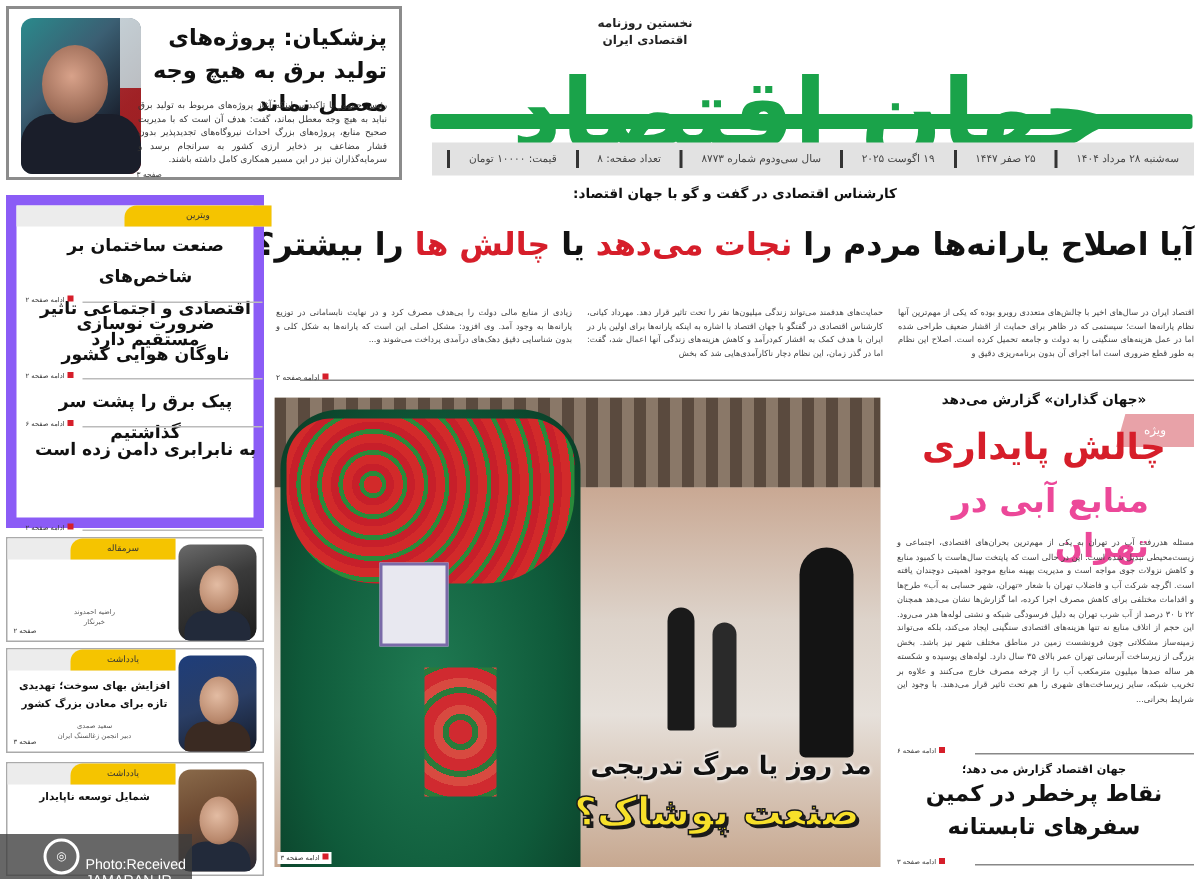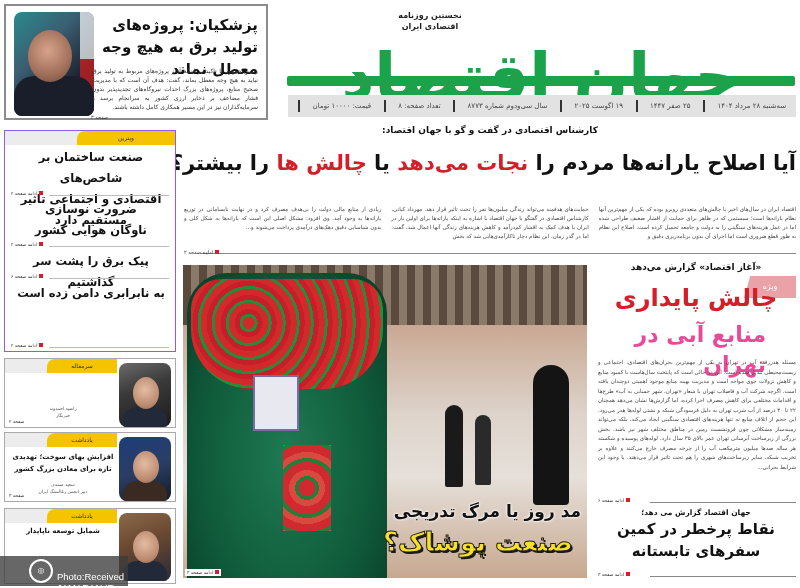--- a/index.html
+++ b/index.html
@@ -43,21 +43,21 @@
   
   .kicker { position: absolute; left: 190px; top: 125px; width: 600px; text-align: center; font-size: 9px; font-weight: bold; color: #111; }
   .headline { position: absolute; left: 184px; top: 141px; width: 612px; text-align: center; font-size: 21px; font-weight: bold; line-height: 44px; color: #111; white-space: nowrap; letter-spacing: -0.5px; }
   .headline .red { color: #d61e2a; }
   .lead-cols { position: absolute; left: 184px; top: 205px; width: 612px; height: 46px; display: flex; flex-direction: row; gap: 10px; }
   .lead-col { flex: 1; font-size: 5.5px; line-height: 9px; color: #444; text-align: justify; }
   .lead-rule { position: absolute; left: 200px; top: 253px; width: 596px; height: 1px; background: #888; }
   .lead-more { position: absolute; left: 184px; top: 249px; font-size: 5px; color: #333; }
 
   
-  .vitrine { position: absolute; left: 4px; top: 130px; width: 172px; height: 222px; border: 1px solid #8b5cf6; background: #fff; }
+  .vitrine { position: absolute; left: 4px; top: 130px; width: 172px; height: 222px; border: 7px solid #8b5cf6; background: #fff; }
   .vitrine-tab { position: absolute; left: 0; top: 0; width: 170px; height: 14px; background: #ececec; }
   .vitrine-tab .yellow { position: absolute; right: 0; top: 0; width: 98px; height: 14px; background: #f5c400; border-radius: 8px 0 0 0; font-size: 6px; text-align: center; line-height: 14px; color: #333; }
   .vitrine-item { position: absolute; left: 6px; width: 160px; text-align: center; font-size: 11.5px; font-weight: bold; line-height: 21px; color: #111; }
   .vitrine-sep { position: absolute; left: 44px; width: 120px; height: 1px; background: #bbb; }
   .vitrine-more { position: absolute; left: 6px; font-size: 4.5px; color: #333; }
   .red-sq { display: inline-block; width: 4px; height: 4px; background: #d61e2a; margin-left: 2px; }
 
   
   .card { position: absolute; left: 4px; width: 172px; border: 1px solid #aaa; background: #fff; }
   .card-tab { position: absolute; left: 0; top: 0; width: 112px; height: 14px; background: #ececec; }
@@ -236,21 +236,21 @@
   <div class="person3"></div>
   <div class="coat"></div>
   <div class="collar"></div>
   <div class="badge"></div>
   <div class="pocket"></div>
   <div class="feature-line1">مد روز یا مرگ تدریجی</div>
   <div class="feature-line2">صنعت پوشاک؟</div>
   <div class="feature-more"><span class="red-sq"></span><span>ادامه صفحه ۳</span></div>
 </div>
 
-<div class="right-kicker">«آغاز اقتصاد» گزارش می‌دهد</div>
+<div class="right-kicker">«جهان گذاران» گزارش می‌دهد</div>
 <div class="special-tag">ویژه</div>
 <div class="right-title1">چالش پایداری</div>
 <div class="right-title2">منابع آبی در تهران</div>
 <div class="right-body">مسئله هدررفت آب در تهران به یکی از مهم‌ترین بحران‌های اقتصادی، اجتماعی و زیست‌محیطی تبدیل شده است. این در حالی است که پایتخت سال‌هاست با کمبود منابع و کاهش نزولات جوی مواجه است و مدیریت بهینه منابع موجود اهمیتی دوچندان یافته است. اگرچه شرکت آب و فاضلاب تهران با شعار «تهران، شهر حسابی به آب» طرح‌ها و اقدامات مختلفی برای کاهش مصرف اجرا کرده، اما گزارش‌ها نشان می‌دهد همچنان ۲۲ تا ۳۰ درصد از آب شرب تهران به دلیل فرسودگی شبکه و نشتی لوله‌ها هدر می‌رود. این حجم از اتلاف منابع نه تنها هزینه‌های اقتصادی سنگینی ایجاد می‌کند، بلکه می‌تواند زمینه‌ساز مشکلاتی چون فرونشست زمین در مناطق مختلف شهر نیز باشد. بخش بزرگی از زیرساخت آبرسانی تهران عمر بالای ۳۵ سال دارد. لوله‌های پوسیده و شکسته هر ساله صدها میلیون مترمکعب آب را از چرخه مصرف خارج می‌کنند و علاوه بر تخریب شبکه، سایر زیرساخت‌های شهری را هم تحت تاثیر قرار می‌دهند. با وجود این شرایط بحرانی...</div>
 <div class="right-more" style="top:498px;"><span class="red-sq"></span><span>ادامه صفحه ۶</span></div>
 <div class="right-rule" style="top:502px;"></div>
 <div class="right-kicker2">جهان اقتصاد گزارش می دهد؛</div>
 <div class="right-title3">نقاط پرخطر در کمین سفرهای تابستانه</div>
 <div class="right-more" style="top:572px;"><span class="red-sq"></span><span>ادامه صفحه ۳</span></div>
 <div class="right-rule" style="top:576px;"></div>

